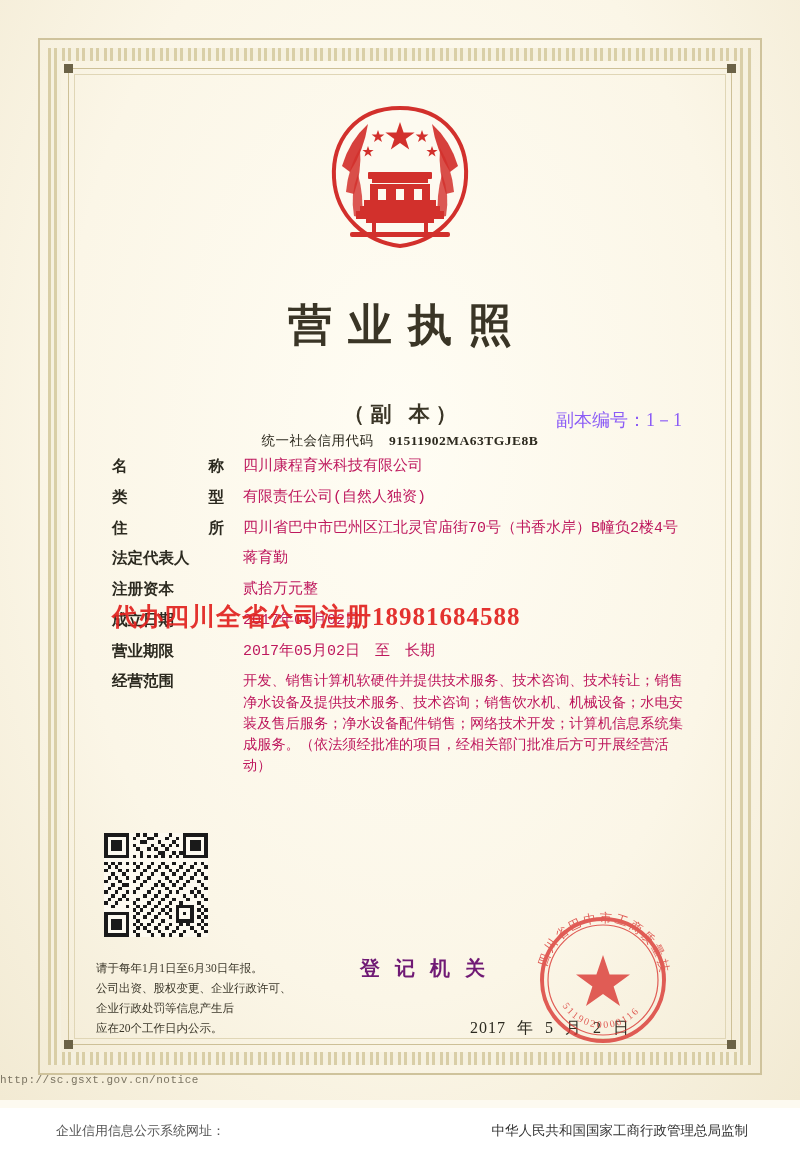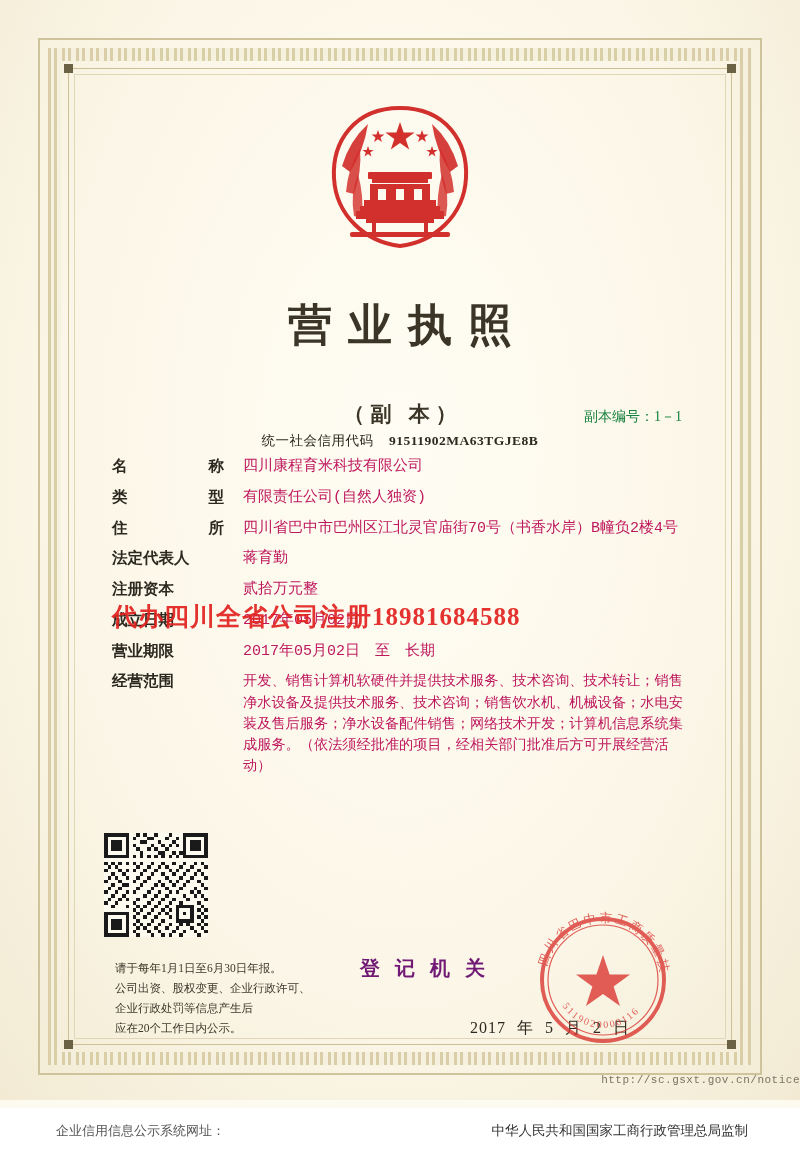--- a/index.html
+++ b/index.html
@@ -74,21 +74,21 @@
     text-align: center;
     font-family: "Liberation Serif", serif;
     font-weight: bold;
     font-size: 21px;
     letter-spacing: 6px;
     color: #3a3526;
     text-indent: 6px;
   }
   .copy-no {
     position: absolute; right: 118px; top: 408px;
-    font-size: 14px; color: #15803d;
+    font-size: 18px; color: #8b5cf6;
     font-family: "Liberation Serif", serif;
   }
   .credit-code {
     position: absolute; left: 0; right: 0; top: 432px;
     text-align: center;
     font-size: 13.5px; color: #2d2a1f;
     font-family: "Liberation Serif", serif;
     letter-spacing: .5px;
   }
   .credit-code b { font-weight: bold; }
@@ -133,21 +133,20 @@
     position: absolute; left: 104px; top: 833px;
     width: 104px; height: 104px;
   }
 
   
   .notice {
     position: absolute; left: 96px; top: 958px; width: 230px;
     font-size: 11.5px; line-height: 1.75;
     color: #3b372a;
     font-family: "Liberation Serif", serif;
-    margin-left: 19px;
   }
 
   
   .registrar {
     position: absolute; left: 360px; top: 955px;
     font-size: 20px; letter-spacing: 5px; color: #701a75;
     font-family: "Liberation Serif", serif;
     font-weight: bold;
   }
   .date-line {
@@ -161,21 +160,21 @@
   
   .seal {
     position: absolute; left: 528px; top: 905px;
     width: 150px; height: 150px;
     opacity: .78;
   }
 
   
   .url {
     position: absolute; left: 0; right: 0; top: 1074px;
-    text-align: right;
+    text-align: left;
     font-size: 11px; color: #7b7462;
     font-family: "Liberation Mono", monospace;
     letter-spacing: .5px;
   }
 
   
   .bottom-bar {
     position: absolute; left: 0; top: 1100px; width: 800px; height: 53px;
     background: #ffffff;
     margin-top: 8px;

